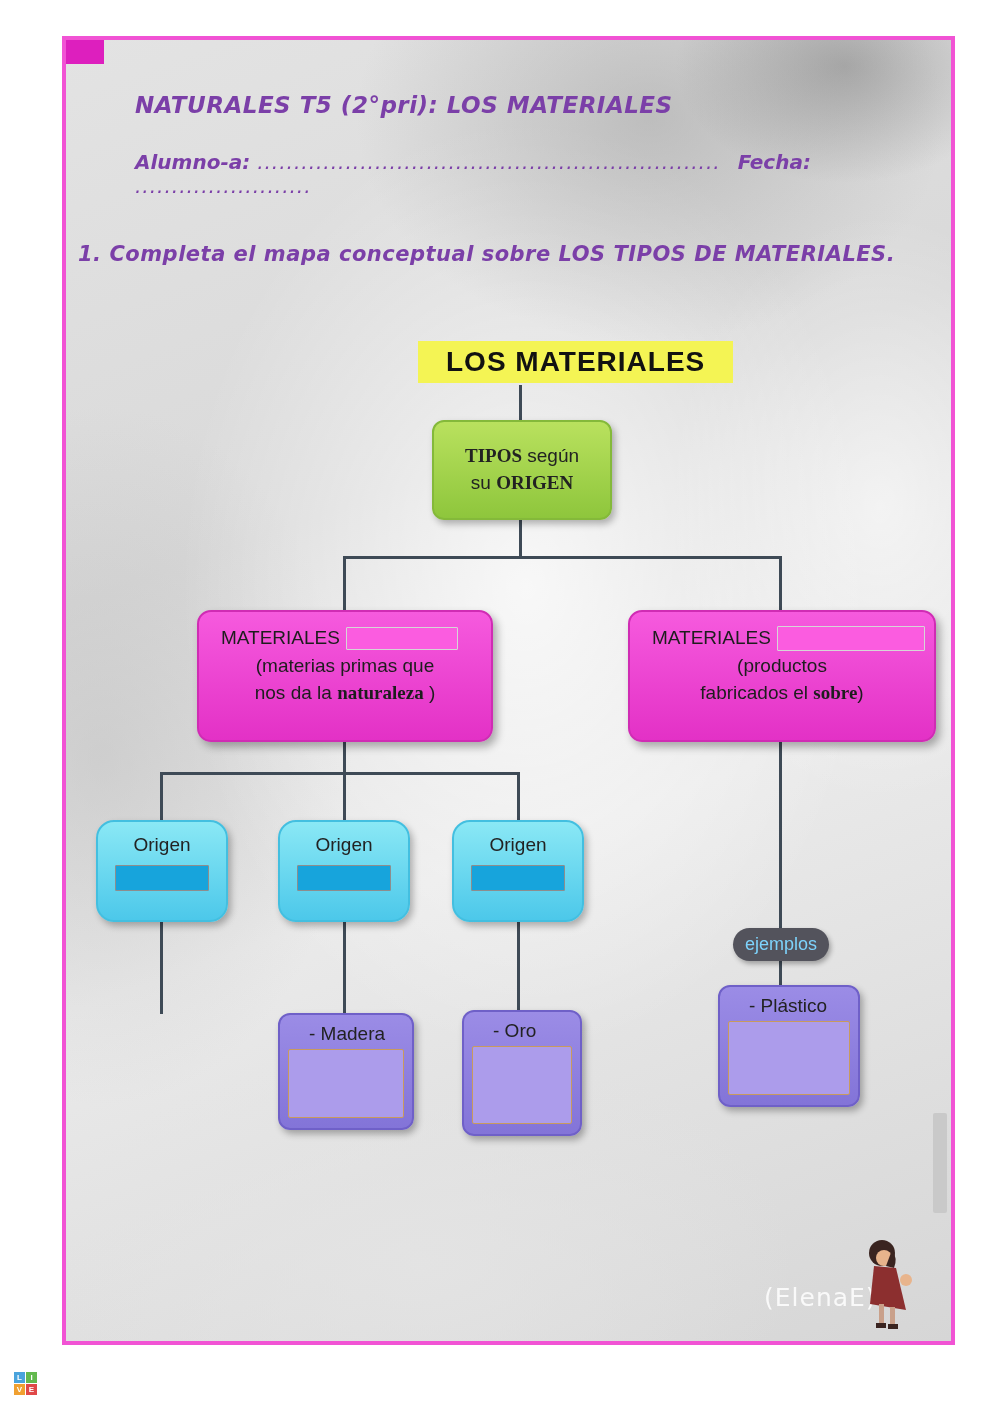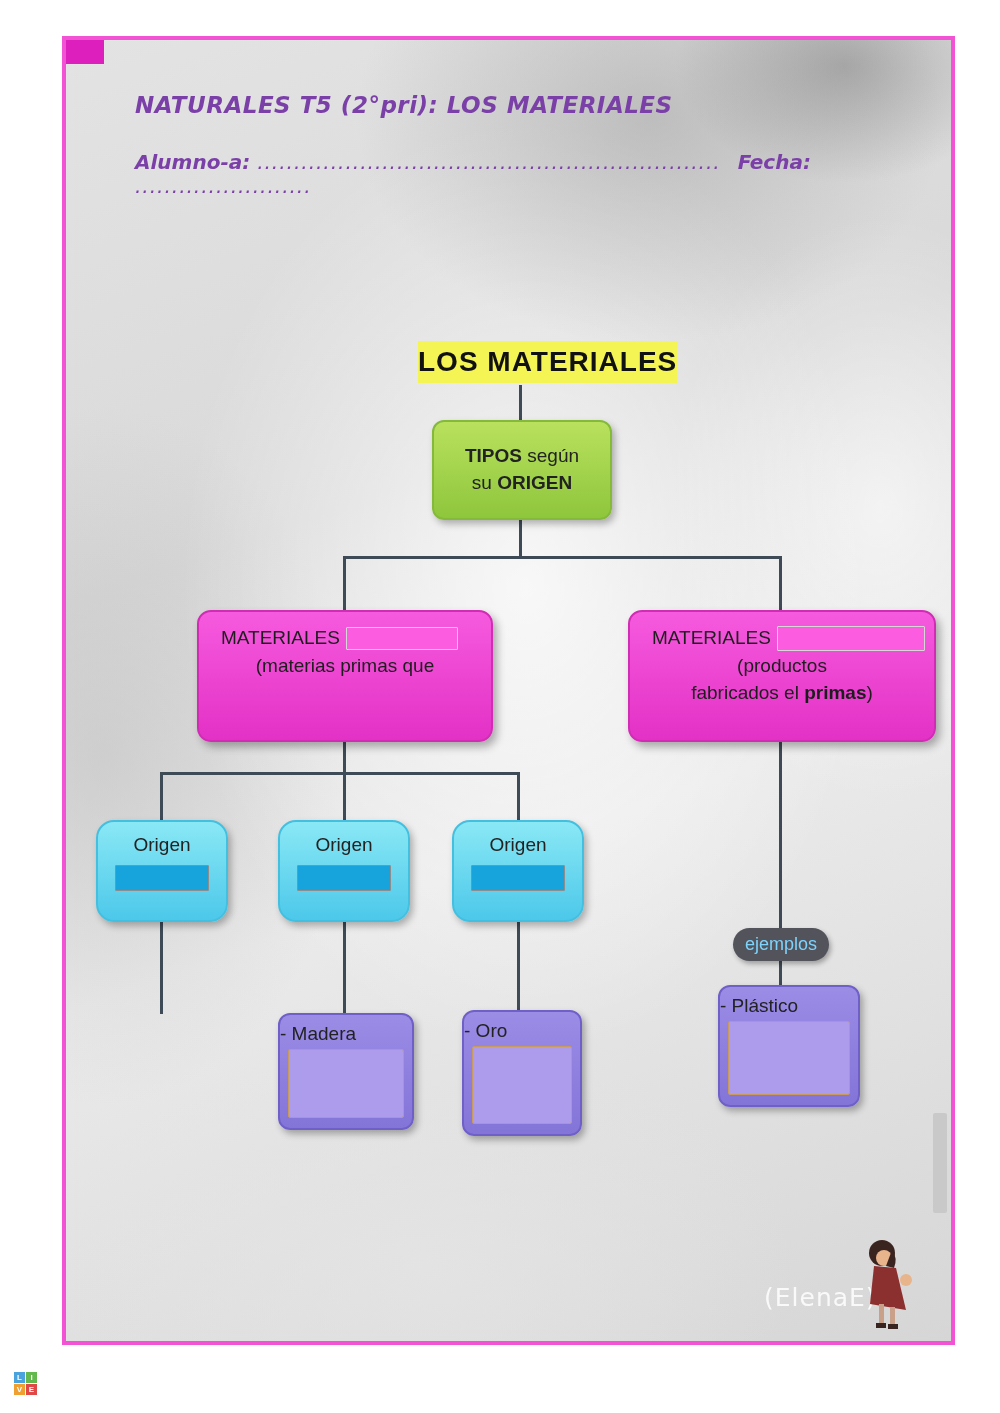--- a/index.html
+++ b/index.html
@@ -55,21 +55,21 @@
   .c10 { left:451px; top:732px; height:50px; }
   .c11 { left:94px;  top:880px; height:94px; }
   .c12 { left:277px; top:880px; height:94px; }
   .c13 { left:451px; top:880px; height:91px; }
   .c14 { left:713px; top:700px; height:250px; }
 
   
   .root-title { position:absolute; left:352px; top:301px; }
   .root-title span {
     display:inline-block; background:#f4f454; color:#111;
-    font-size:28px; font-weight:bold; letter-spacing:1px; padding:5px 0;
+    font-size:28px; font-weight:bold; letter-spacing:1px; padding:5px 28px;
   }
 
   .green-box {
     position:absolute; left:366px; top:380px; width:180px; height:100px;
     border-radius:12px; border:2px solid #84b93a;
     background:linear-gradient(#b9e15e, #8ec63c);
     box-shadow:3px 4px 7px rgba(0,0,0,.28);
     display:flex; flex-direction:column; justify-content:center; text-align:center;
     font-size:19px; color:#222; line-height:1.4;
   }
@@ -101,21 +101,21 @@
     display:block; margin:9px auto 0; width:94px; height:26px;
     background:#17a4dc; border:1px solid #8d8d8d; border-radius:1px;
   }
 
   .ex-box {
     position:absolute; border-radius:12px; border:2px solid #6f60c8;
     background:linear-gradient(#9b8ce6, #8374d8);
     box-shadow:3px 4px 7px rgba(0,0,0,.30);
     display:flex; flex-direction:column; font-size:19px; color:#222;
   }
-  .ex-label { padding:8px 0 2px 0; text-align:left; }
+  .ex-label { padding:8px 0 2px 29px; text-align:left; }
   .ex-input {
     flex:1; margin:2px 8px 10px 8px; background:#ac9ceb;
     border:1px solid #c89a5e; border-radius:2px; resize:none;
   }
   .ex-lana     { left:30px;  top:973px; width:118px; height:150px; }
   .ex-madera   { left:212px; top:973px; width:136px; height:117px; }
   .ex-oro      { left:396px; top:970px; width:120px; height:126px; }
   .ex-plastico { left:652px; top:945px; width:142px; height:122px; }
 
   .badge {
@@ -142,37 +142,38 @@
   .logo-icon { display:grid; grid-template-columns:11px 11px; grid-template-rows:11px 11px; gap:1px; }
   .logo-icon .t {
     width:11px; height:11px; color:#fff; font-size:8px; font-weight:bold;
     display:flex; align-items:center; justify-content:center;
   }
   .t1 { background:#4aa3dc; } .t2 { background:#63b94e; }
   .t3 { background:#f0a030; } .t4 { background:#e04848; }
   .logo-text {
     font-size:24px; font-weight:bold; color:#17374f; letter-spacing:.5px;
   }
-  b { font-weight:bold; }
+  b { font-weight:bold;font-family:Liberation Serif, serif; }
 </style>
 </head>
 <body>
 
 <div class="page">
 
   <div class="worksheet">
     <div class="corner-block"></div>
 
     <div class="ws-title">NATURALES T5 (2°pri): LOS MATERIALES</div>
     <div class="student-line">
       <span>Alumno-a:</span>
       <span class="dots">...............................................................</span>
       <span class="fecha">Fecha:</span>
       <span class="dots">........................</span>
     </div>
+    <div class="question">1.  Completa el mapa conceptual sobre LOS TIPOS DE MATERIALES.</div>
 
     <div class="conn v c1"></div>
     <div class="conn v c2"></div>
     <div class="conn h c3"></div>
     <div class="conn v c4"></div>
     <div class="conn v c5"></div>
     <div class="conn v c6"></div>
     <div class="conn h c7"></div>
     <div class="conn v c8"></div>
     <div class="conn v c9"></div>
@@ -189,28 +190,29 @@
     <div class="green-box">
       <div><b>TIPOS</b><span> según</span></div>
       <div><span>su </span><b>ORIGEN</b></div>
     </div>
 
     <div class="pink-box pink-left">
       <div class="pink-line1">
         <span>MATERIALES</span><input class="pink-input" type="text" style="">
       </div>
       <div>(materias primas que</div>
+      <div><span>nos da la </span><b>naturaleza</b><span> )</span></div>
     </div>
 
     <div class="pink-box pink-right">
       <div class="pink-line1">
         <span>MATERIALES</span><input class="pink-input" type="text" style="">
       </div>
       <div>(productos</div>
-      <div><span>fabricados el </span><b>primas</b><span>)</span></div>
+      <div><span>fabricados el </span><b>sobre</b><span>)</span></div>
     </div>
 
     <div class="origen-box o1">
       <span>Origen</span>
       <input class="origen-input" type="text" style="">
     </div>
     <div class="origen-box o2">
       <span>Origen</span>
       <input class="origen-input" type="text" style="">
     </div>

